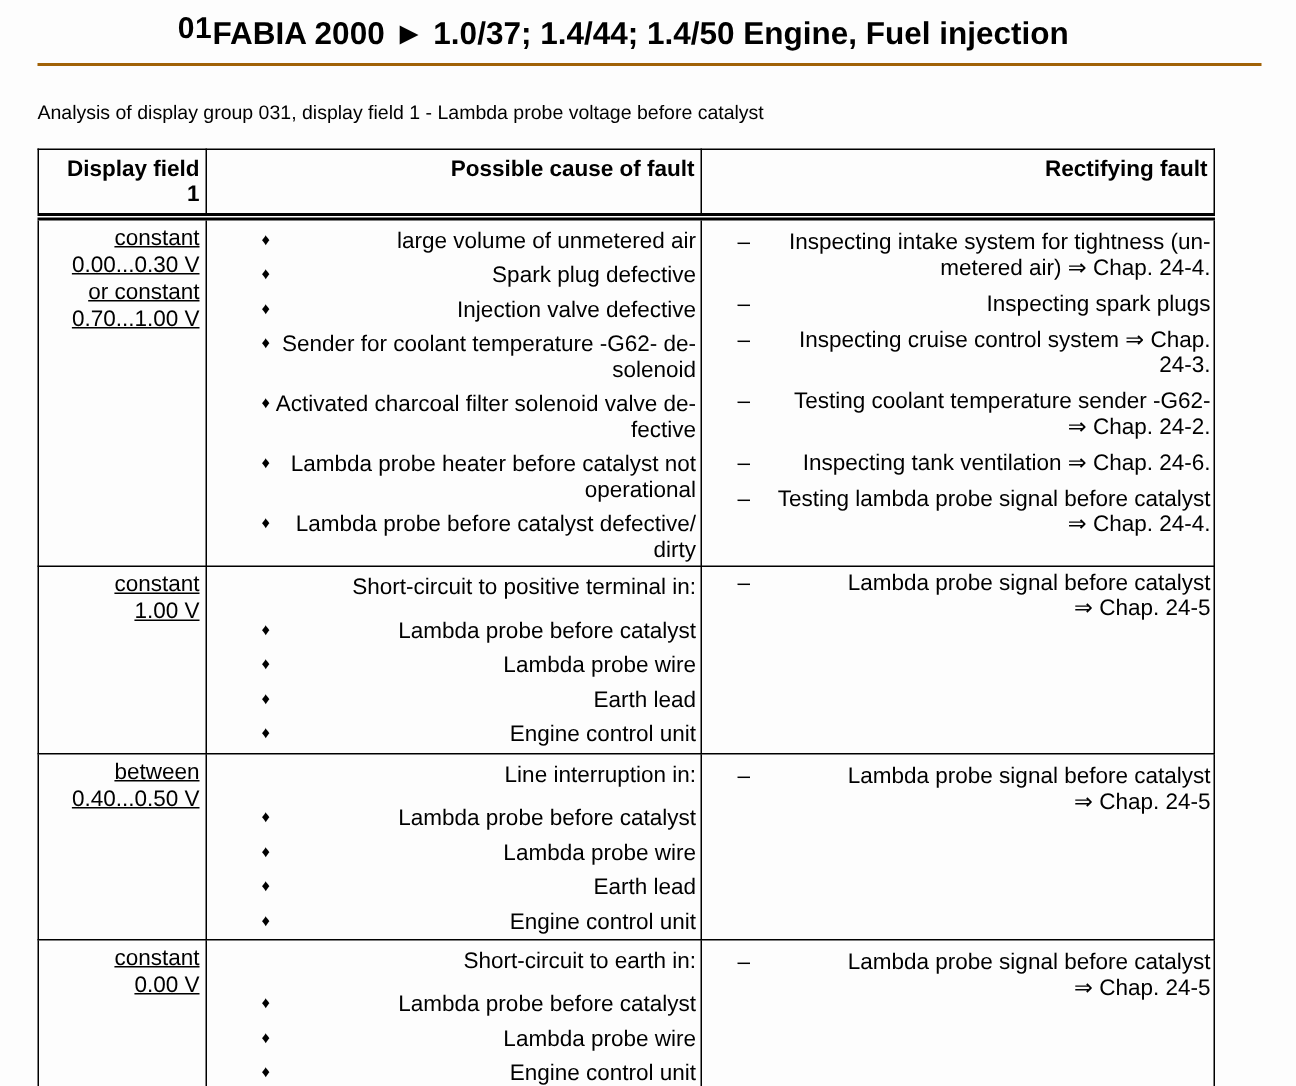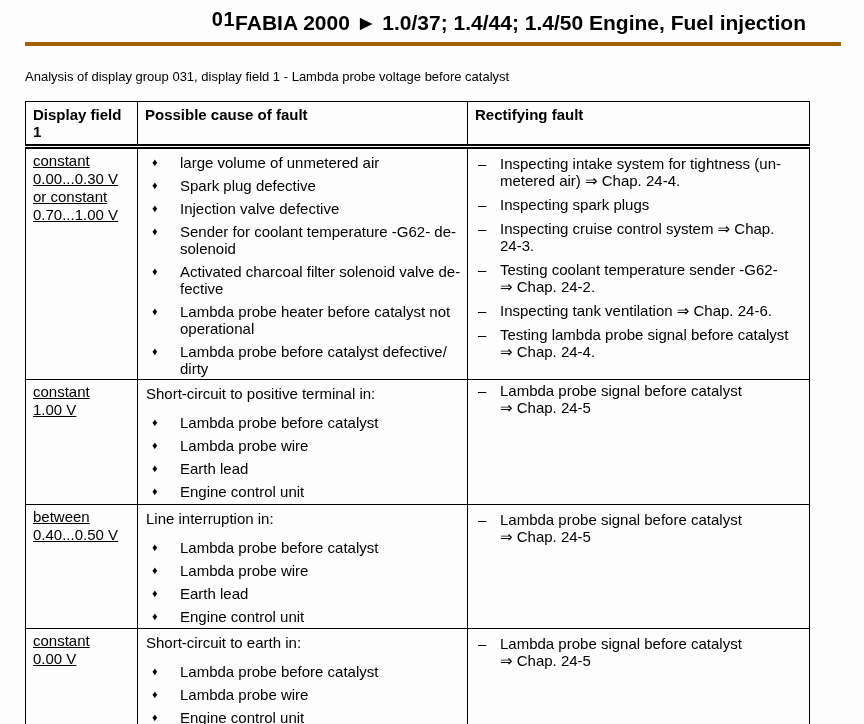--- a/index.html
+++ b/index.html
@@ -9,25 +9,25 @@
     color: #000;
     font-family: "Liberation Sans", sans-serif;
     font-size: 15px;
     overflow: hidden;
   }
   .page { width: 864px; height: 724px; }
 
   
   .run-head {
     margin: 8px 23px 0 25px;        
-    border-bottom: 4px solid #a16207;
+    border-bottom: 2px solid #a16207;
     padding-bottom: 7px;
     display: flex;
     align-items: flex-start;
-    justify-content: flex-end;
+    justify-content: center;
   }
   .section-no { font-size: 20px; font-weight: bold; letter-spacing: 0.5px; }
   .model-line { font-size: 21px; font-weight: bold; padding-right: 35px; padding-top: 3px; }
 
   
   .doc-title {
     margin: 23px 23px 12px 25px;
     font-size: 13px;
     font-weight: normal;
   }
@@ -35,21 +35,21 @@
   
   table.fault {
     margin: 17px 0 0 25px;
     border-collapse: collapse;
     table-layout: fixed;
     width: 784px;
   }
   table.fault th, table.fault td {
     border: 1.6px solid #000;
     vertical-align: top;
-    text-align: left;
+    text-align: right;
     font-size: 15px;
   }
   table.fault th {
     font-weight: bold;
     padding: 4px 4px 4px 7px;
     height: 26px;
     border-bottom: 5px double #000;
   }
   col.c1 { width: 112px; }
   col.c2 { width: 330px; }

